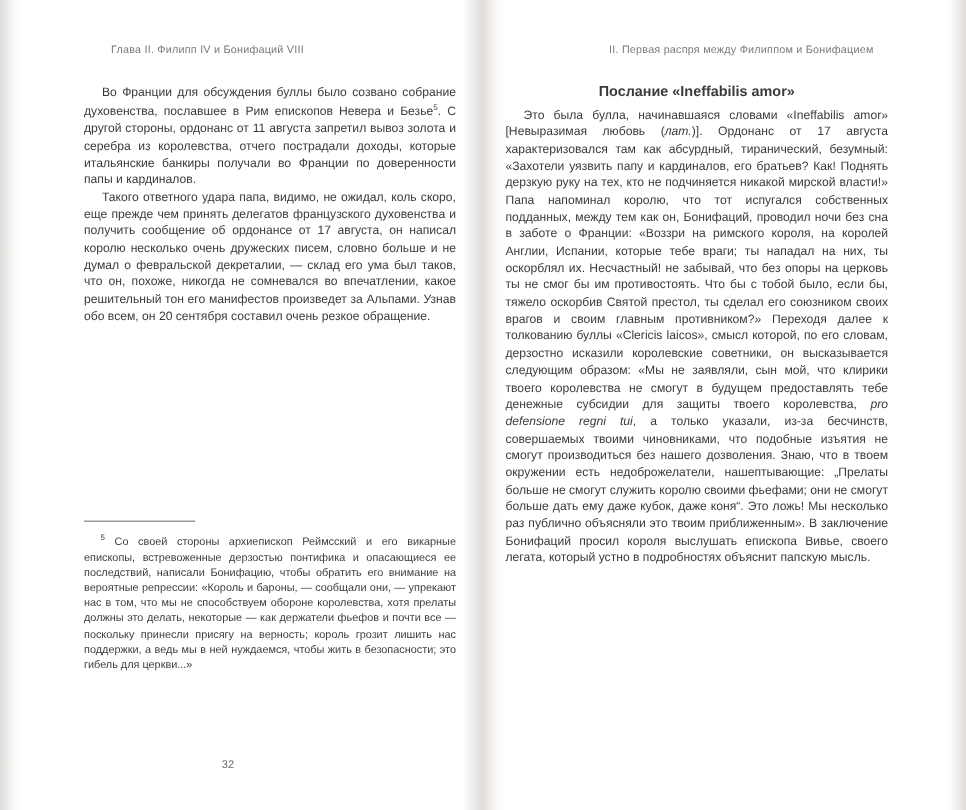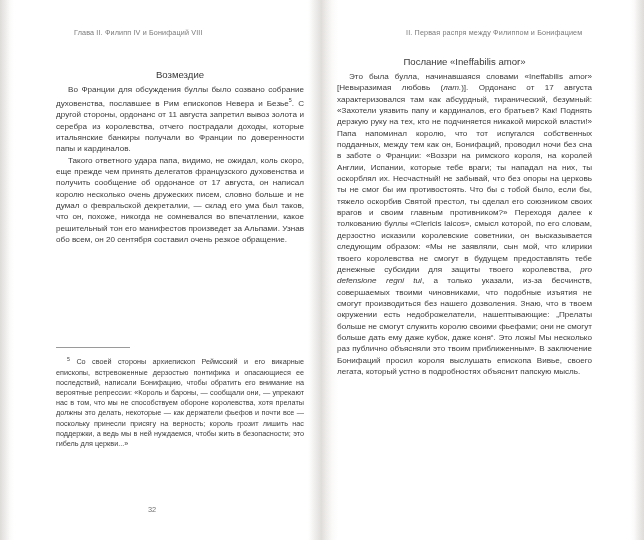--- a/index.html
+++ b/index.html
@@ -50,21 +50,21 @@
   }
   .col.left  { left: 56px; }
   .col.right { left: 337px; width: 255px; }
 
   .sec-title {
     text-align: center;
     font-size: 9.6px;
     color: #3a3a3a;
     margin: 13px 0 3px 0;
     line-height: 12px;
-    font-weight: 400;
+    font-weight: 700;
   }
   .col.right .sec-title {
     margin-top: 0;
   }
 
   p.body {
     margin: 0;
     text-indent: 12px;
     text-align: justify;
     text-justify: inter-word;
@@ -147,21 +147,20 @@
   <div class="edge-shadow-right"></div>
   <div class="gutter"></div>
 
   <div class="runhead left">Глава II. Филипп IV и Бонифаций VIII</div>
 
   <div class="runhead right">II. Первая распря между Филиппом и Бонифацием</div>
 
   <div class="col left">
 
 
-    <h2 class="sec-title">Возмездие</h2>
 
     <p class="body"><span>Во Франции для обсуждения буллы было созвано собрание духовенства, пославшее в Рим епископов Невера и Безье</span><span class="sup">5</span><span>. С другой стороны, ордонанс от 11 августа запретил вывоз золота и серебра из королевства, отчего пострадали доходы, которые итальянские банкиры получали во Франции по доверенности папы и кардиналов.</span></p>
 
     <p class="body">Такого ответного удара папа, видимо, не ожидал, коль скоро, еще прежде чем принять делегатов французского духовенства и получить сообщение об ордонансе от 17 августа, он написал королю несколько очень дружеских писем, словно больше и не думал о февральской декреталии, — склад его ума был таков, что он, похоже, никогда не сомневался во впечатлении, какое решительный тон его манифестов произведет за Альпами. Узнав обо всем, он 20 сентября составил очень резкое обращение.</p>
   </div>
 
   <div class="fn-wrap">
     <div class="fn-rule"></div>
     <p class="fn-text"><span class="fn-marker">5</span>&nbsp;<span>Со своей стороны архиепископ Реймсский и его викарные епископы, встревоженные дерзостью понтифика и опасающиеся ее последствий, написали Бонифацию, чтобы обратить его внимание на вероятные репрессии: «Король и бароны, — сообщали они, — упрекают нас в том, что мы не способствуем обороне королевства, хотя прелаты должны это делать, некоторые — как держатели фьефов и почти все — поскольку принесли присягу на верность; король грозит лишить нас поддержки, а ведь мы в ней нуждаемся, чтобы жить в безопасности; это гибель для церкви...»</span></p>
   </div>

